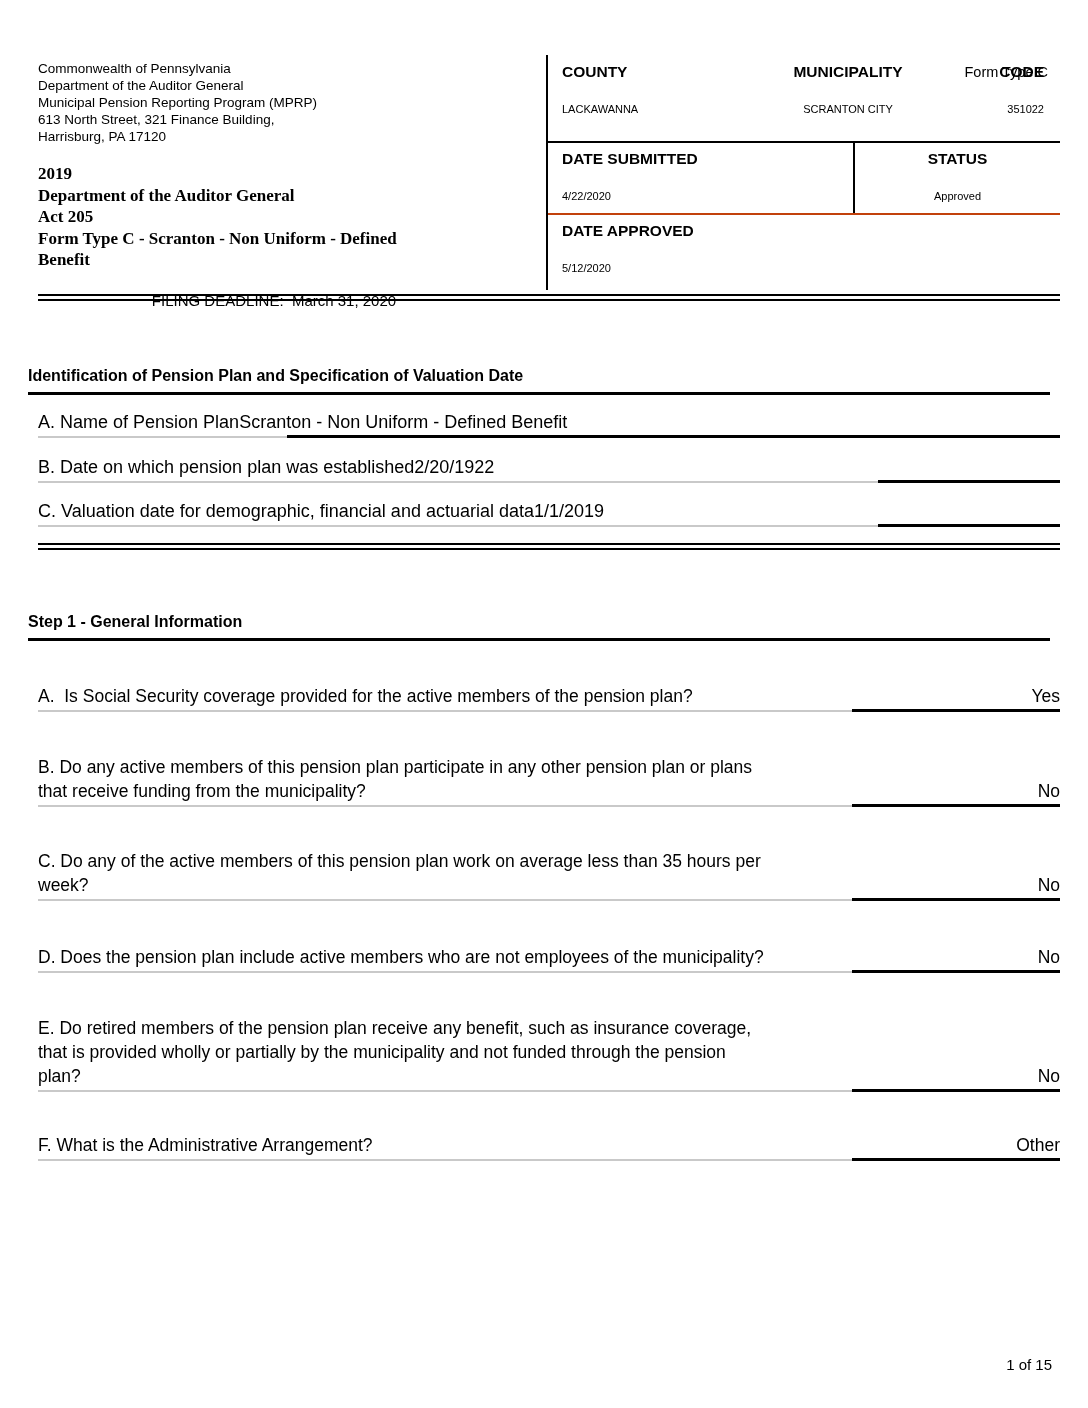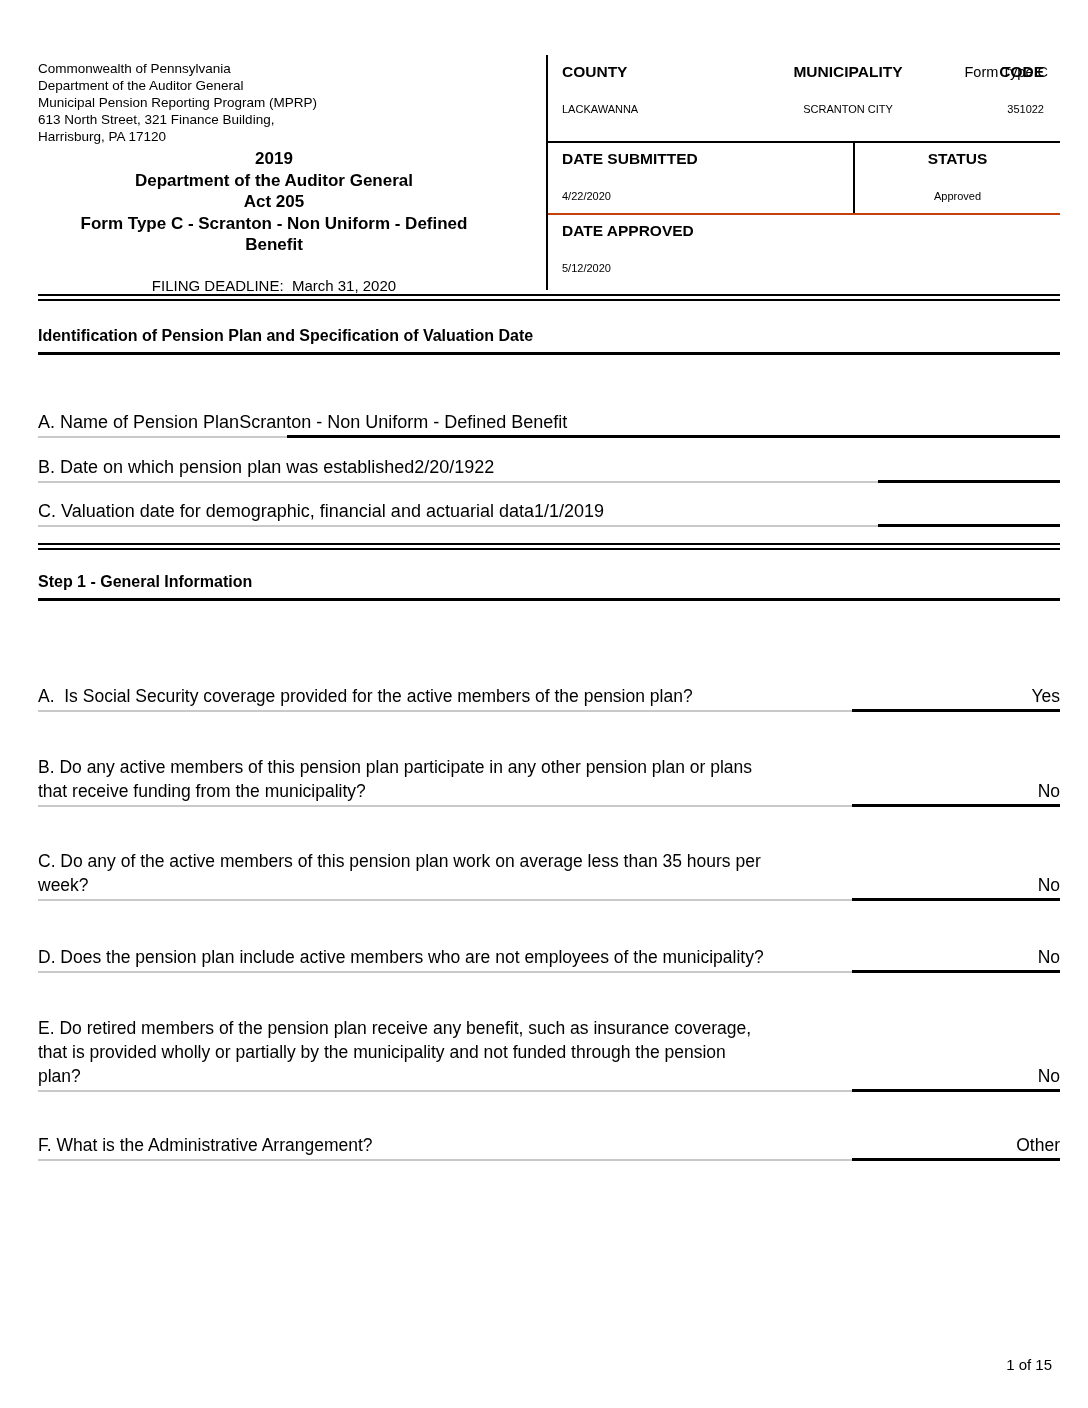--- a/index.html
+++ b/index.html
@@ -8,21 +8,21 @@
     font-family:"Liberation Sans", sans-serif;color:#000;overflow:hidden;
   }
   .abs{position:absolute;}
 
   
   .form-type{top:24px;right:40px;font-size:14.5px;margin-top:40px;}
 
   
   .hdr-left{left:38px;top:60px;width:472px;}
   .agency-line{font-size:13.5px;line-height:17px;white-space:pre-wrap;}
-  .title-block{margin-top:3px;text-align:center;}
+  .title-block{margin-top:18px;font-family:Liberation Serif, serif;}
   .title-line{font-weight:bold;font-size:17px;line-height:21.5px;}
   .deadline{margin-top:21px;text-align:center;font-size:15px;white-space:pre-wrap;}
 
   
   .hdr-table{left:546px;top:55px;width:514px;height:235px;border-left:2px solid #000;box-sizing:border-box;}
   .ht-row1{position:relative;height:88px;border-bottom:2px solid #000;box-sizing:border-box;}
   .ht-lbl{font-weight:bold;font-size:15.5px;}
   .ht-val{font-size:11px;}
   .c-county{left:14px;top:8px;}
   .c-county-v{left:14px;top:48px;}
@@ -38,21 +38,21 @@
   .cell-st .ht-lbl{position:absolute;left:0;right:0;top:7px;}
   .cell-st .ht-val{position:absolute;left:0;right:0;top:47px;}
   .ht-row3{position:relative;height:73px;}
   .ht-row3 .ht-lbl{position:absolute;left:14px;top:7px;}
   .ht-row3 .ht-val{position:absolute;left:14px;top:47px;}
 
   
   .dbl-rule{left:38px;width:1022px;height:3px;border-top:2px solid #000;border-bottom:2px solid #000;box-sizing:content-box;}
 
   
-  .sec{left:38px;width:1022px;}
+  .sec{left:28px;width:1022px;margin-top:40px;}
   .sec-title{font-weight:bold;font-size:16px;line-height:20px;}
   .sec-underline{height:3px;background:#000;margin-top:6px;}
 
   
   .frow{left:38px;width:1022px;}
   .frow-text{display:flex;justify-content:flex-start;align-items:baseline;font-size:18px;line-height:24px;margin-top:6px;}
   .rule-line{display:flex;align-items:flex-end;height:3px;margin-top:1px;}
   .seg-gray{flex:1;height:2px;background:#c9c9c9;}
   .seg-black{height:3px;background:#000;}
 

